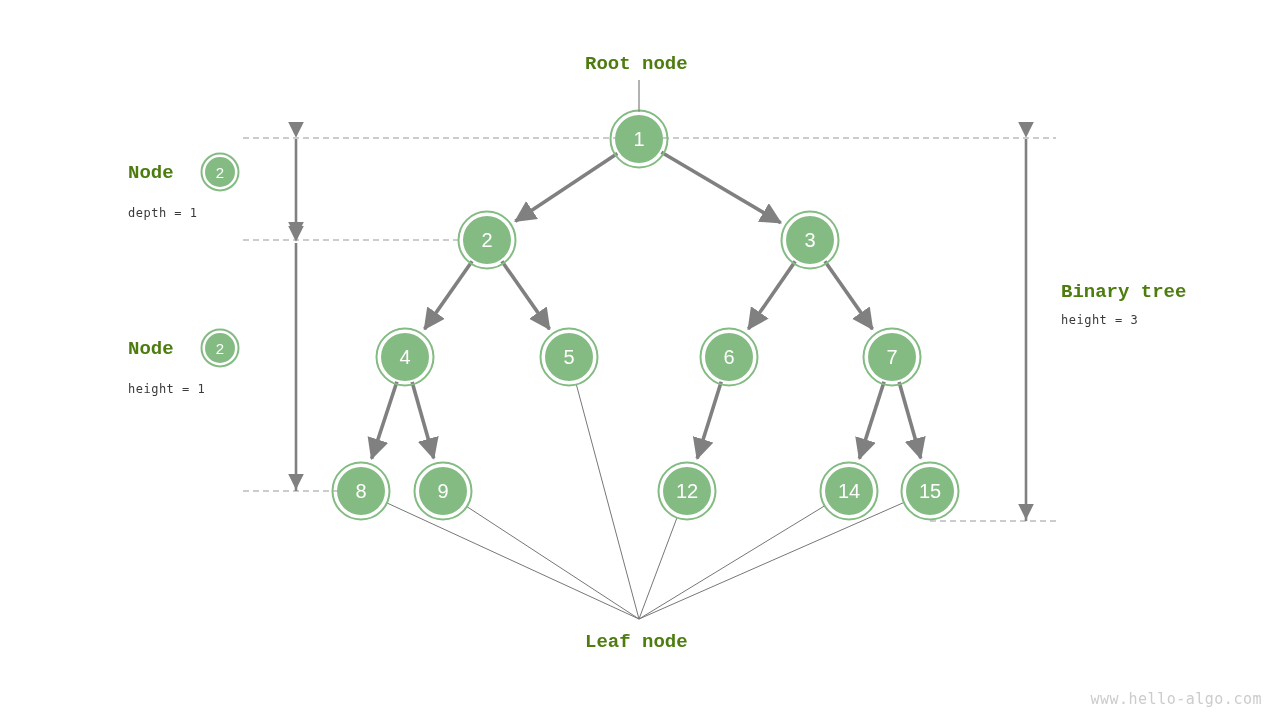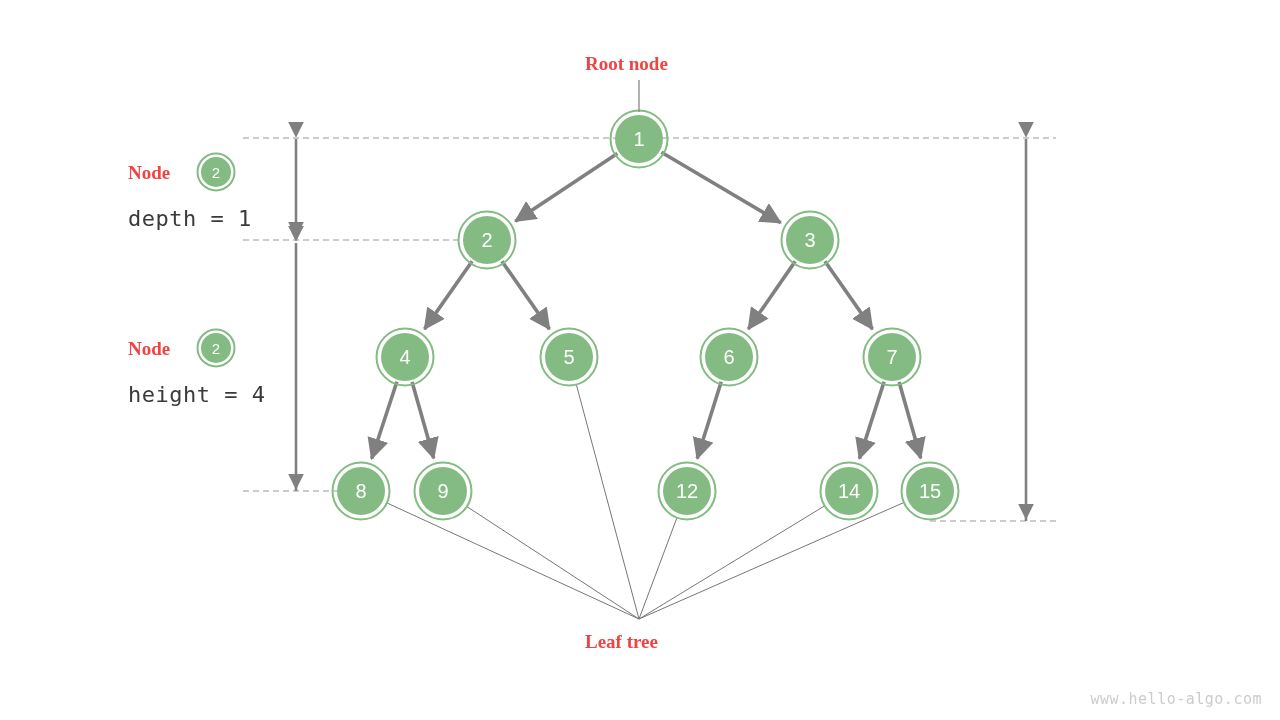--- a/index.html
+++ b/index.html
@@ -25,28 +25,28 @@
     left: 0;
     width: 1280px;
     height: 720px;
   }
   .lbl {
     position: absolute;
     white-space: nowrap;
     color: #2b2b2b;
   }
   .lbl-bold {
-    font-family: Liberation Serif, serif;
+    font-family: Liberation Mono, monospace;
     font-weight: bold;
     font-size: 19px;
-    color: #ef4444;
+    color: #4d7c0f;
   }
   .lbl-mono {
     font-family: "DejaVu Sans Mono", monospace;
-    font-size: 22px;
+    font-size: 12px;
     color: #3a3a3a;
     letter-spacing: 0.5px;
   }
   .watermark {
     position: absolute;
     right: 18px;
     bottom: 12px;
     font-family: "DejaVu Sans Mono", monospace;
     font-size: 15px;
     color: #cccccc;
@@ -187,21 +187,21 @@
           <text x="930" y="491" class="node-text" text-anchor="middle" dominant-baseline="central">15</text>
         </g>
       </g>
     <g id="rootptr-layer">
         <line x1="639" y1="80" x2="639" y2="112" stroke="#888888" stroke-width="1.3"></line>
       </g>
   </svg>
 
   <div class="lbl lbl-bold" style="left:585px; top:53px;">Root node</div>
 
-  <div class="lbl lbl-bold" style="left:585px; top:631px;">Leaf tree</div>
+  <div class="lbl lbl-bold" style="left:585px; top:631px;">Leaf node</div>
 
   <div class="annot-block" style="left:128px; top:152px;">
     <div class="annot-row">
       <span class="lbl-bold">Node</span>
       <svg width="44" height="44" viewBox="0 0 44 44" style="margin-top:-2px;">
         <circle cx="22" cy="22" r="18.5" fill="none" stroke="#83bb83" stroke-width="2"></circle>
         <circle cx="22" cy="22" r="15" fill="#83bb83"></circle>
         <text x="22" y="22" class="badge-text" text-anchor="middle" dominant-baseline="central">2</text>
       </svg>
     </div>
@@ -210,19 +210,23 @@
 
   <div class="annot-block" style="left:128px; top:328px;">
     <div class="annot-row">
       <span class="lbl-bold">Node</span>
       <svg width="44" height="44" viewBox="0 0 44 44" style="margin-top:-2px;">
         <circle cx="22" cy="22" r="18.5" fill="none" stroke="#83bb83" stroke-width="2"></circle>
         <circle cx="22" cy="22" r="15" fill="#83bb83"></circle>
         <text x="22" y="22" class="badge-text" text-anchor="middle" dominant-baseline="central">2</text>
       </svg>
     </div>
-    <div class="lbl-mono annot-sub">height = 4</div>
+    <div class="lbl-mono annot-sub">height = 1</div>
   </div>
 
+  <div class="annot-block" style="left:1061px; top:281px;">
+    <div class="lbl-bold">Binary tree</div>
+    <div class="lbl-mono" style="margin-top:10px;">height = 3</div>
+  </div>
 
   <div class="watermark">www.hello-algo.com</div>
 
 </div>
 
 </body></html>

